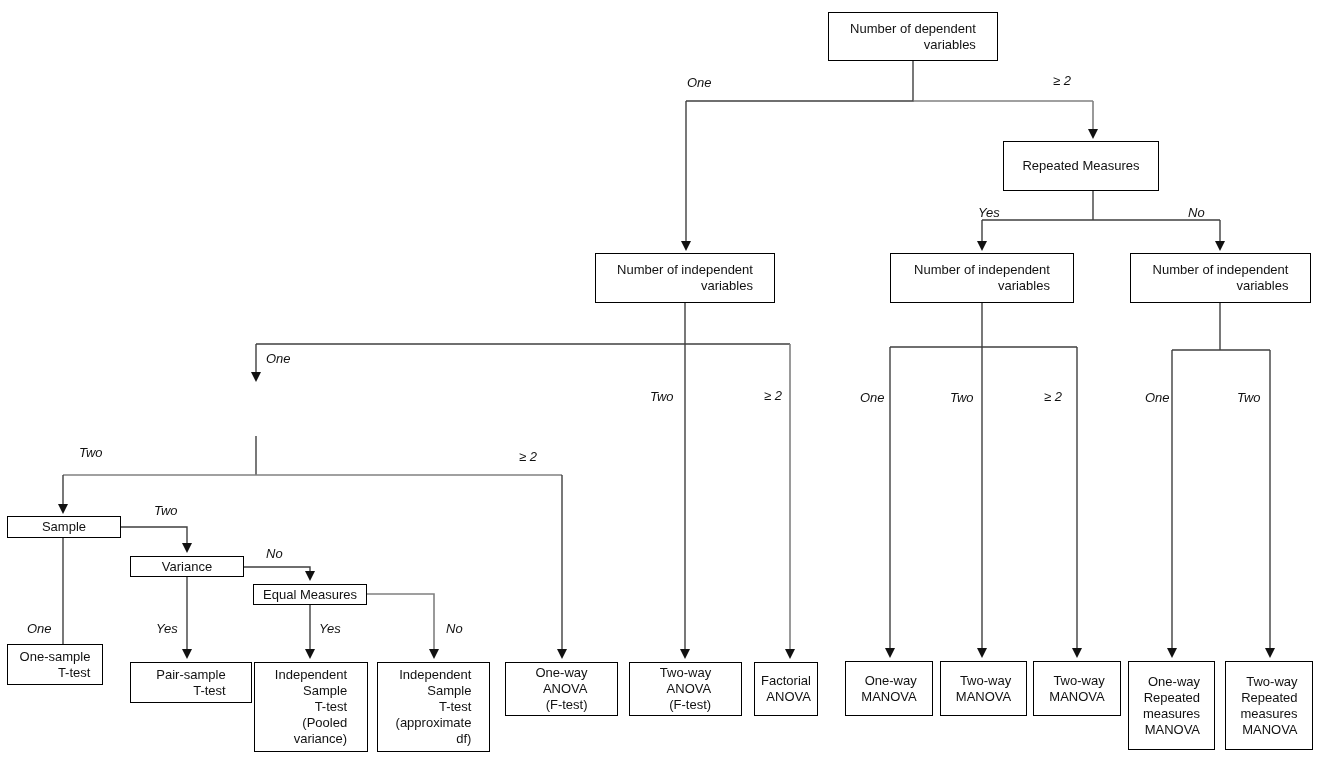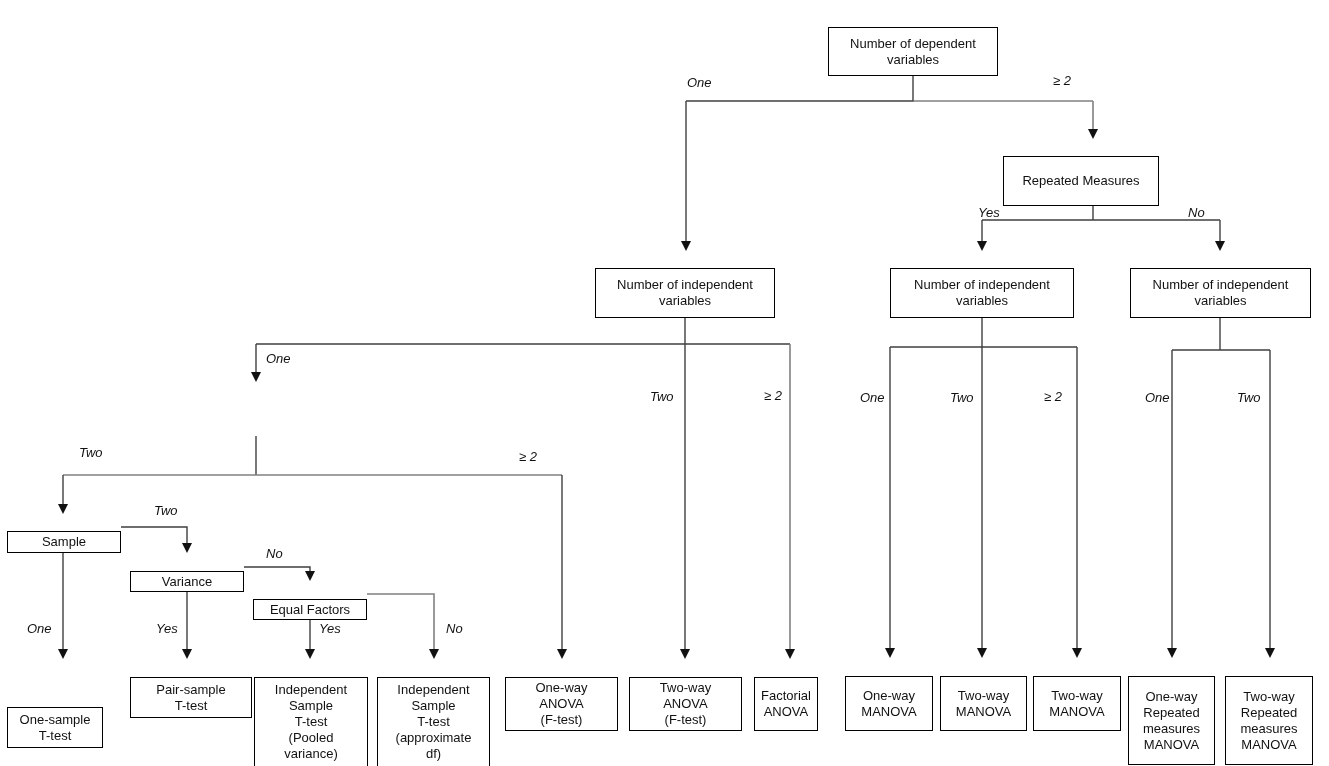--- a/index.html
+++ b/index.html
@@ -20,22 +20,21 @@
   }
   #wires{position:absolute;left:0;top:0;}
   .stroke-d{stroke:var(--connector);stroke-width:1.4;fill:none;}
   .stroke-g{stroke:var(--connector-gray);stroke-width:1.6;fill:none;}
   .node{
     position:absolute;
     box-sizing:border-box;
     border:1.5px solid var(--box-border);
     background:var(--bg);
     display:flex;align-items:center;justify-content:center;
-    text-align:center;
-    margin-top:15px;
+    text-align:right;
   }
   .node .lbl{
     font-size:13px;line-height:16px;
     white-space:pre-line;
     padding:1px 2px;
   }
   .edge-label{
     position:absolute;
     font-size:13px;line-height:15px;
     white-space:nowrap;
@@ -120,24 +119,24 @@
 
   <div class="node" style="left:7px;top:516px;width:114px;height:22px">
     <span class="lbl">Sample</span>
   </div>
 
   <div class="node" style="left:130px;top:556px;width:114px;height:21px">
     <span class="lbl">Variance</span>
   </div>
 
   <div class="node" style="left:253px;top:584px;width:114px;height:21px">
-    <span class="lbl">Equal Factors</span>
-  </div>
-
-  <div class="node" style="left:7px;top:692px;width:96px;height:41px">
+    <span class="lbl">Equal Measures</span>
+  </div>
+
+  <div class="node" style="left:7px;top:644px;width:96px;height:41px">
     <span class="lbl">One-sample
 T-test</span>
   </div>
 
   <div class="node" style="left:130px;top:662px;width:122px;height:41px">
     <span class="lbl">Pair-sample
 T-test</span>
   </div>
 
   <div class="node" style="left:254px;top:662px;width:114px;height:90px">

